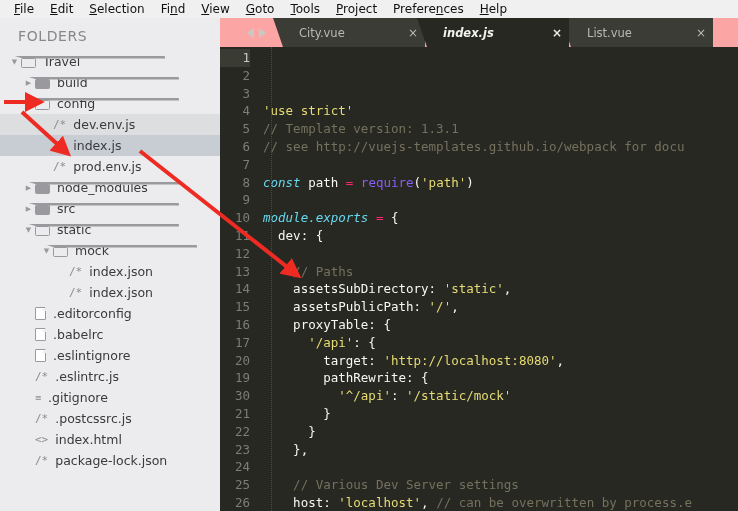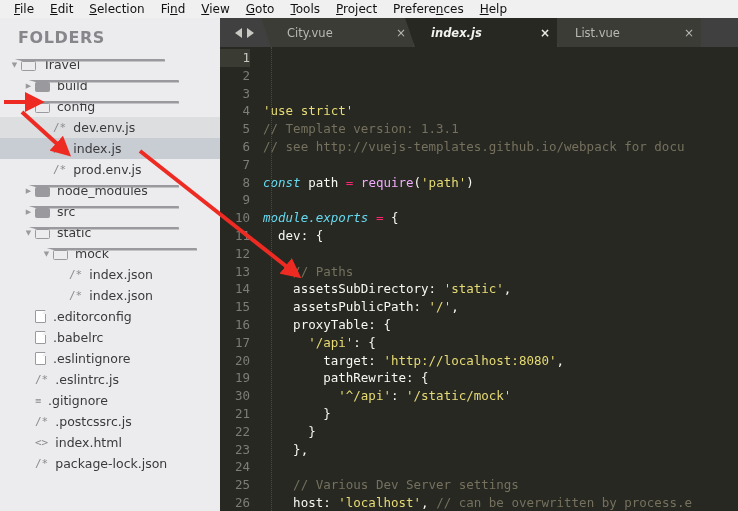--- a/index.html
+++ b/index.html
@@ -28,21 +28,21 @@
 
   
   .sidebar {
     position: absolute; top: 18px; left: 0; width: 220px; height: 493px;
     background: #ececee;
     overflow: hidden;
     font-size: 12.5px; color: #3b3b3d;
   }
   .folders-title {
     padding: 10px 12px 7px 18px;
-    font-size: 16px; letter-spacing: .6px; font-weight: bold;
+    font-size: 14px; letter-spacing: .6px; font-weight: normal;
     color: #87878b;
   }
   .row {
     height: 21px; display: flex; align-items: center;
     padding-left: 8px; white-space: nowrap;
     color: #3a3a3c;
   }
   .row.hover-a { background: #dcdee0; }
   .row.sel { background: #c8ccd3; }
   .arrow {
@@ -74,22 +74,23 @@
   .ind1 { padding-left: 22px; }
   .ind2 { padding-left: 40px; }
   .ind3 { padding-left: 56px; }
 
   
   .editor-wrap {
     position: absolute; top: 18px; left: 220px; width: 518px; height: 493px;
     background: #272822; overflow: hidden;
   }
   .tabbar {
-    position: relative; height: 29px; background: #404040; display: flex;
+    position: relative; height: 29px; background: #fca5a5; display: flex;
     align-items: flex-end;
+    padding-left: 12px;
   }
   .tab-nav {
     width: 49px; height: 29px; display: flex; align-items: center;
     justify-content: center; gap: 5px;
   }
   .tri-l { width: 0; height: 0; border-style: solid;
     border-width: 5px 7px 5px 0; border-color: transparent #c9c9c4 transparent transparent; }
   .tri-r { width: 0; height: 0; border-style: solid;
     border-width: 5px 0 5px 7px; border-color: transparent transparent transparent #c9c9c4; }
   .tab {
@@ -130,21 +131,21 @@
     position: relative; color: #f8f8f2;
   }
   .code .ln { height: 17.8px; }
   .indent-guide {
     position: absolute; top: 0; bottom: 0; width: 1px;
     border-left: 1px dotted #4a4b44;
   }
   .g1 { left: 14px; }
 
   .k   { color: #66d9ef; font-style: italic; }   
-  .fn  { color: #f0abfc; }                       
+  .fn  { color: #8b5cf6; }                       
   .s   { color: #e6db74; }                       
   .c   { color: #75715e; }                       
   .op  { color: #f92672; }                       
   .p   { color: #f8f8f2; }                       
 
   
   .watermark {
     position: absolute; left: 232px; top: 465px;
     font-family: "DejaVu Serif", serif; font-size: 17px;
     color: rgba(205,205,200,.62); white-space: nowrap; letter-spacing: .4px;

